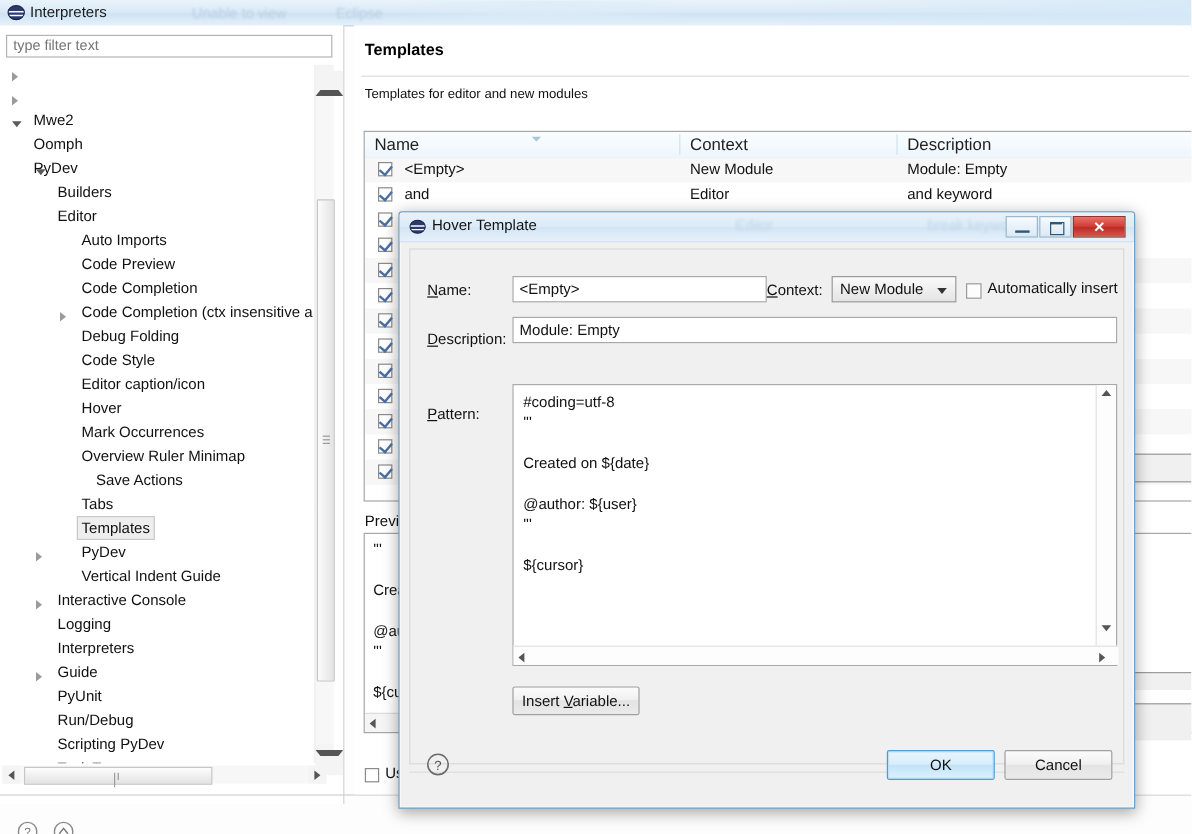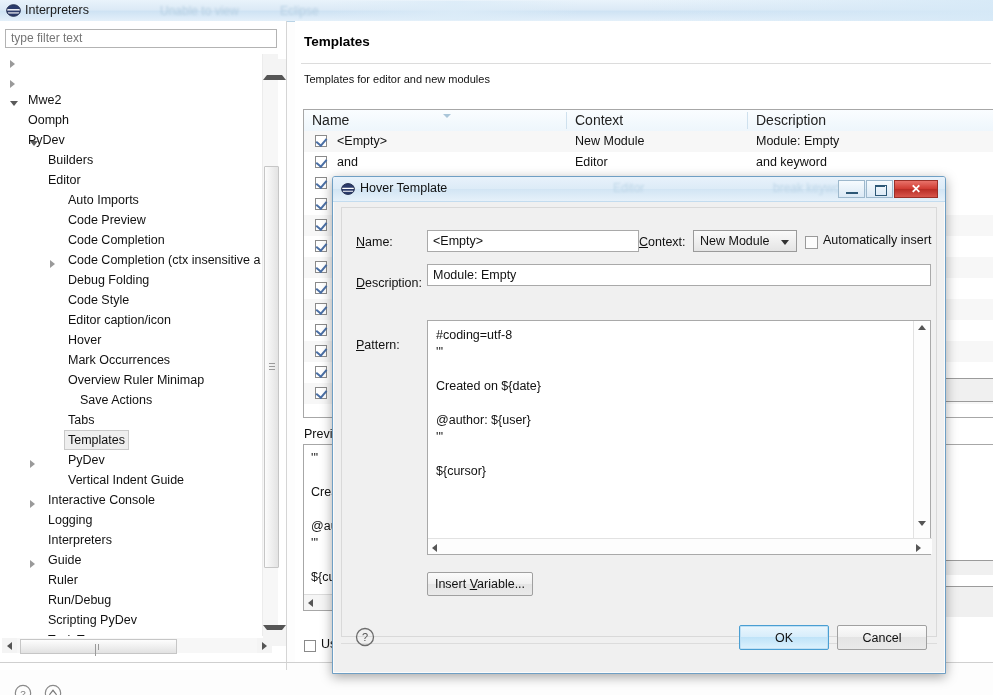--- a/index.html
+++ b/index.html
@@ -249,21 +249,21 @@
           <span class="lbl" style="left: 48px;">Logging</span>
         </div>
         <div class="tnode">
           <span class="arrow collapsed" style="left: 30px;"></span>
           <span class="lbl" style="left: 48px;">Interpreters</span>
         </div>
         <div class="tnode">
           <span class="lbl" style="left: 48px;">Guide</span>
         </div>
         <div class="tnode">
-          <span class="lbl" style="left: 48px;">Ruler</span>
+          <span class="lbl" style="left: 48px;">PyUnit</span>
         </div>
         <div class="tnode">
           <span class="arrow collapsed" style="left: 30px;"></span>
           <span class="lbl" style="left: 48px;">Run/Debug</span>
         </div>
         <div class="tnode">
           <span class="lbl" style="left: 48px;">Scripting PyDev</span>
         </div>
         <div class="tnode">
           <span class="lbl" style="left: 48px;">Task Tags</span>

